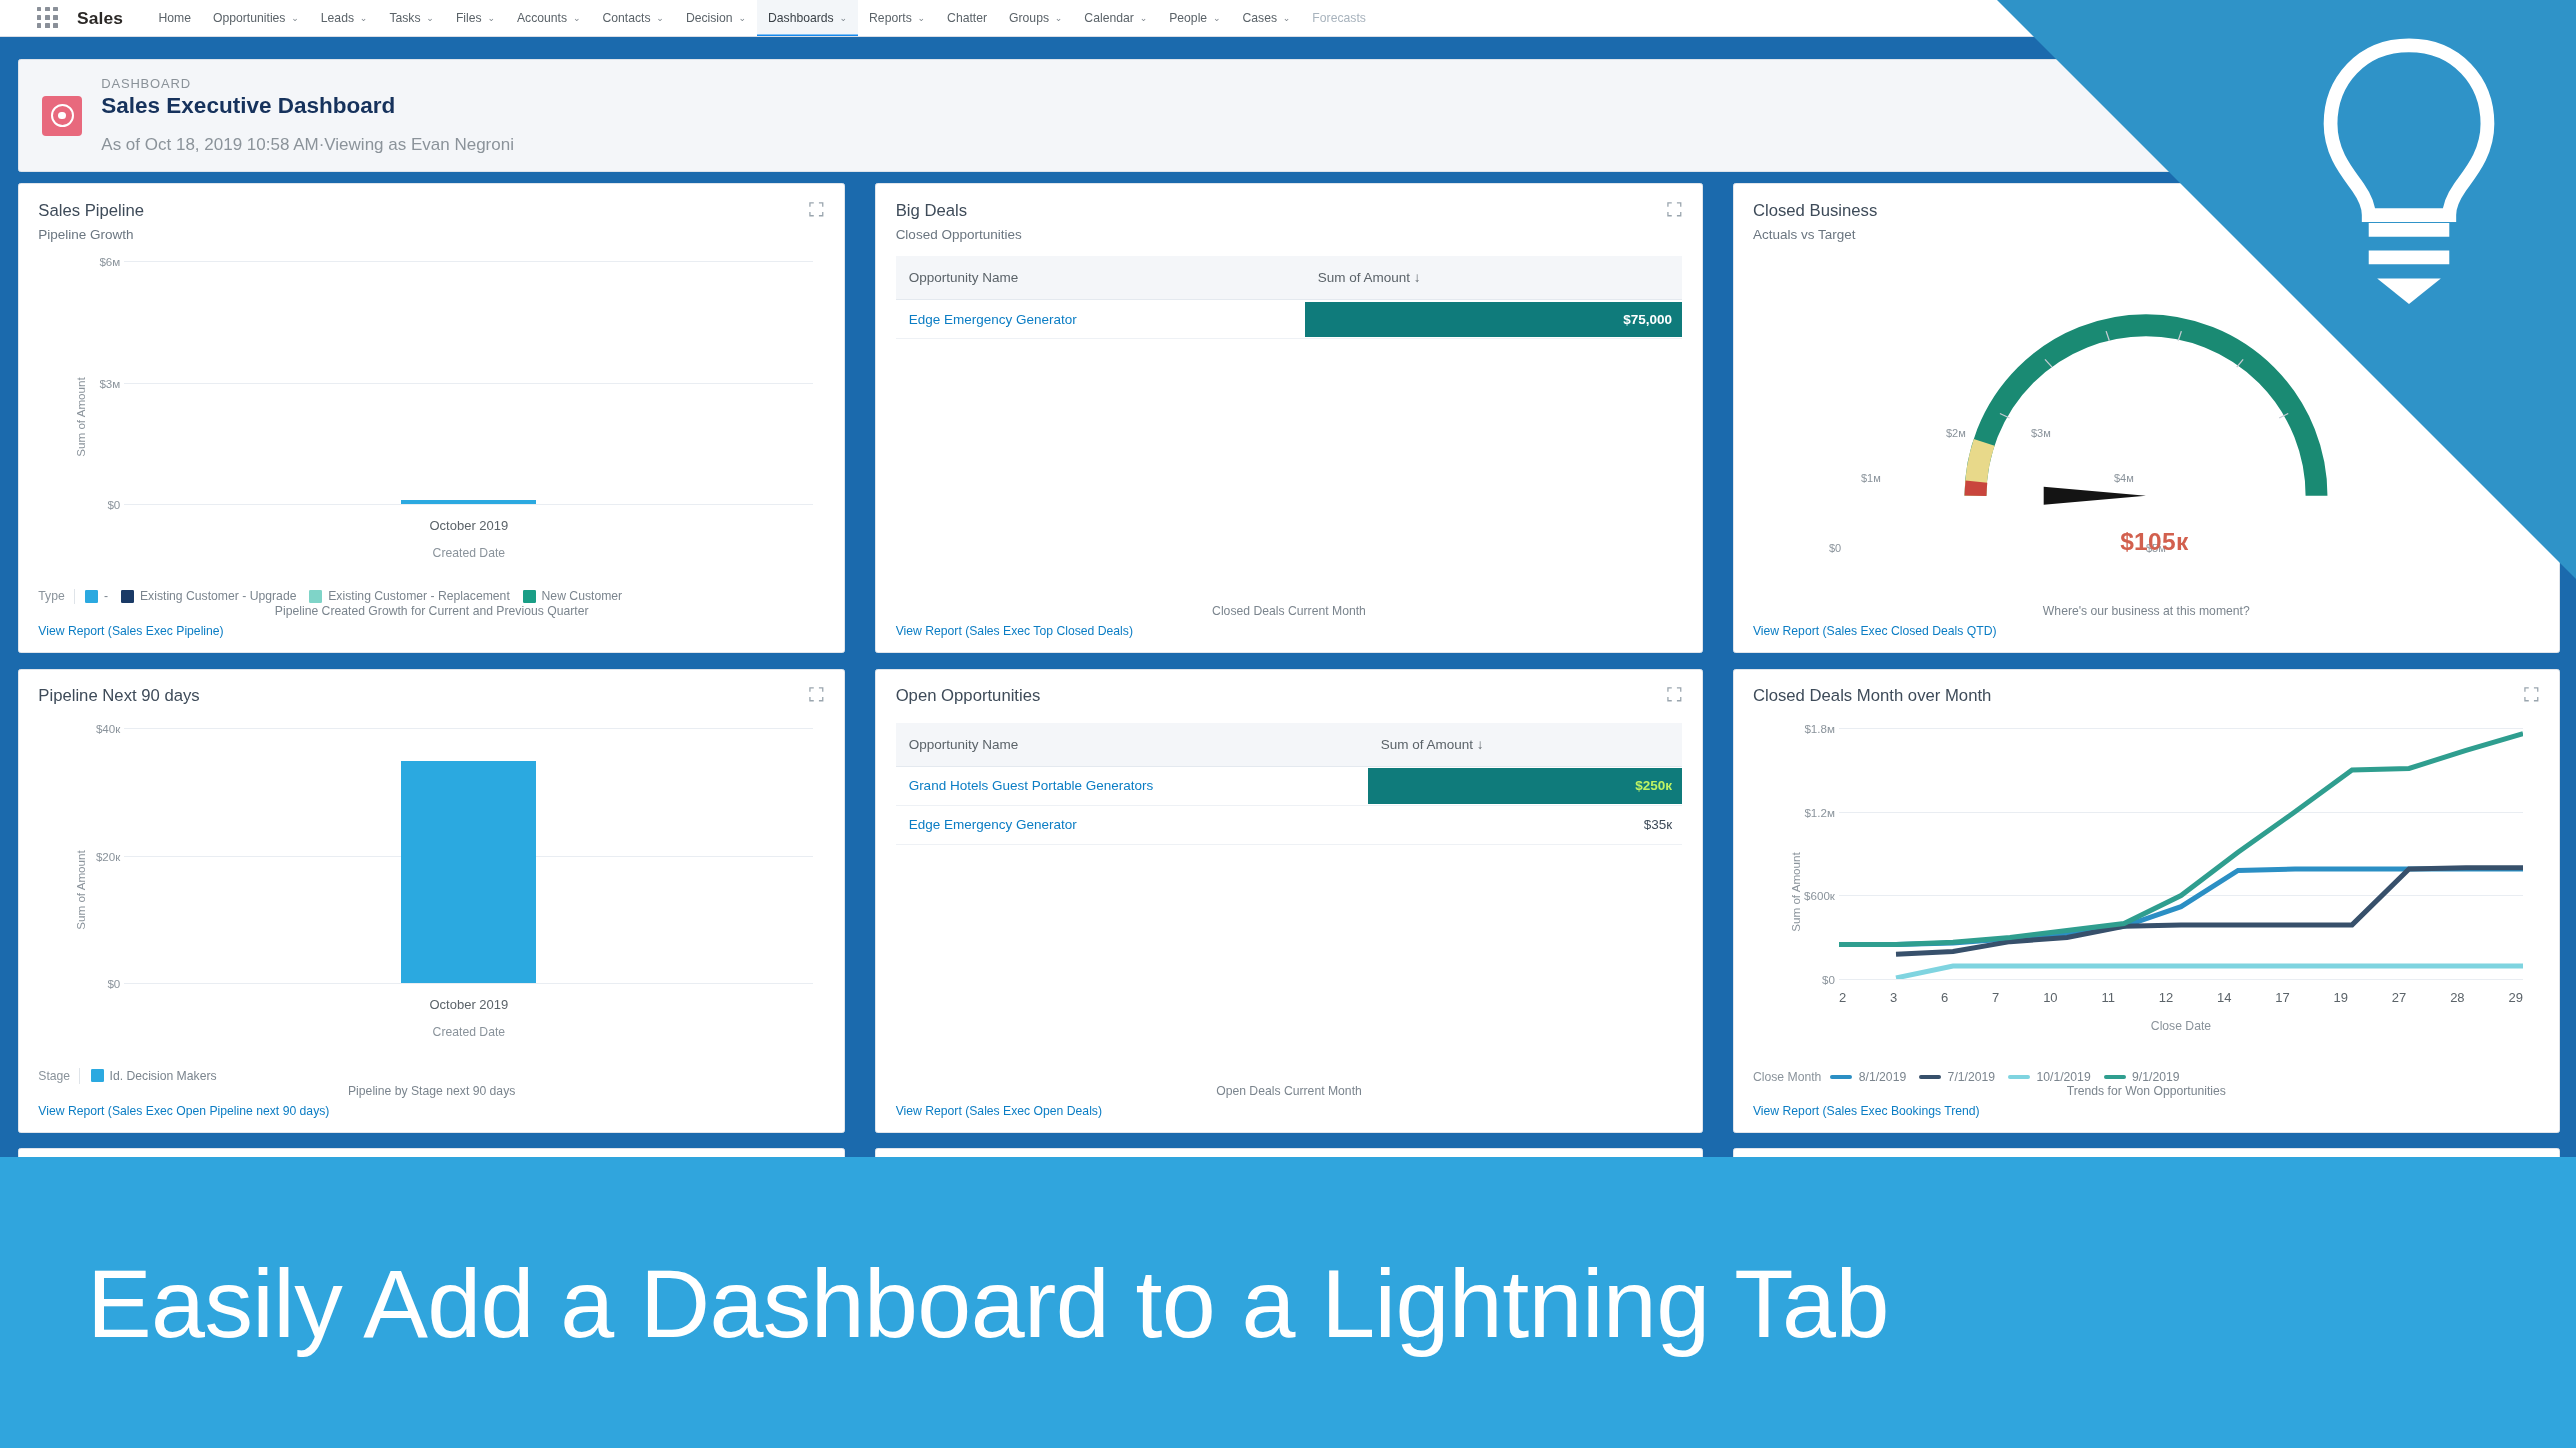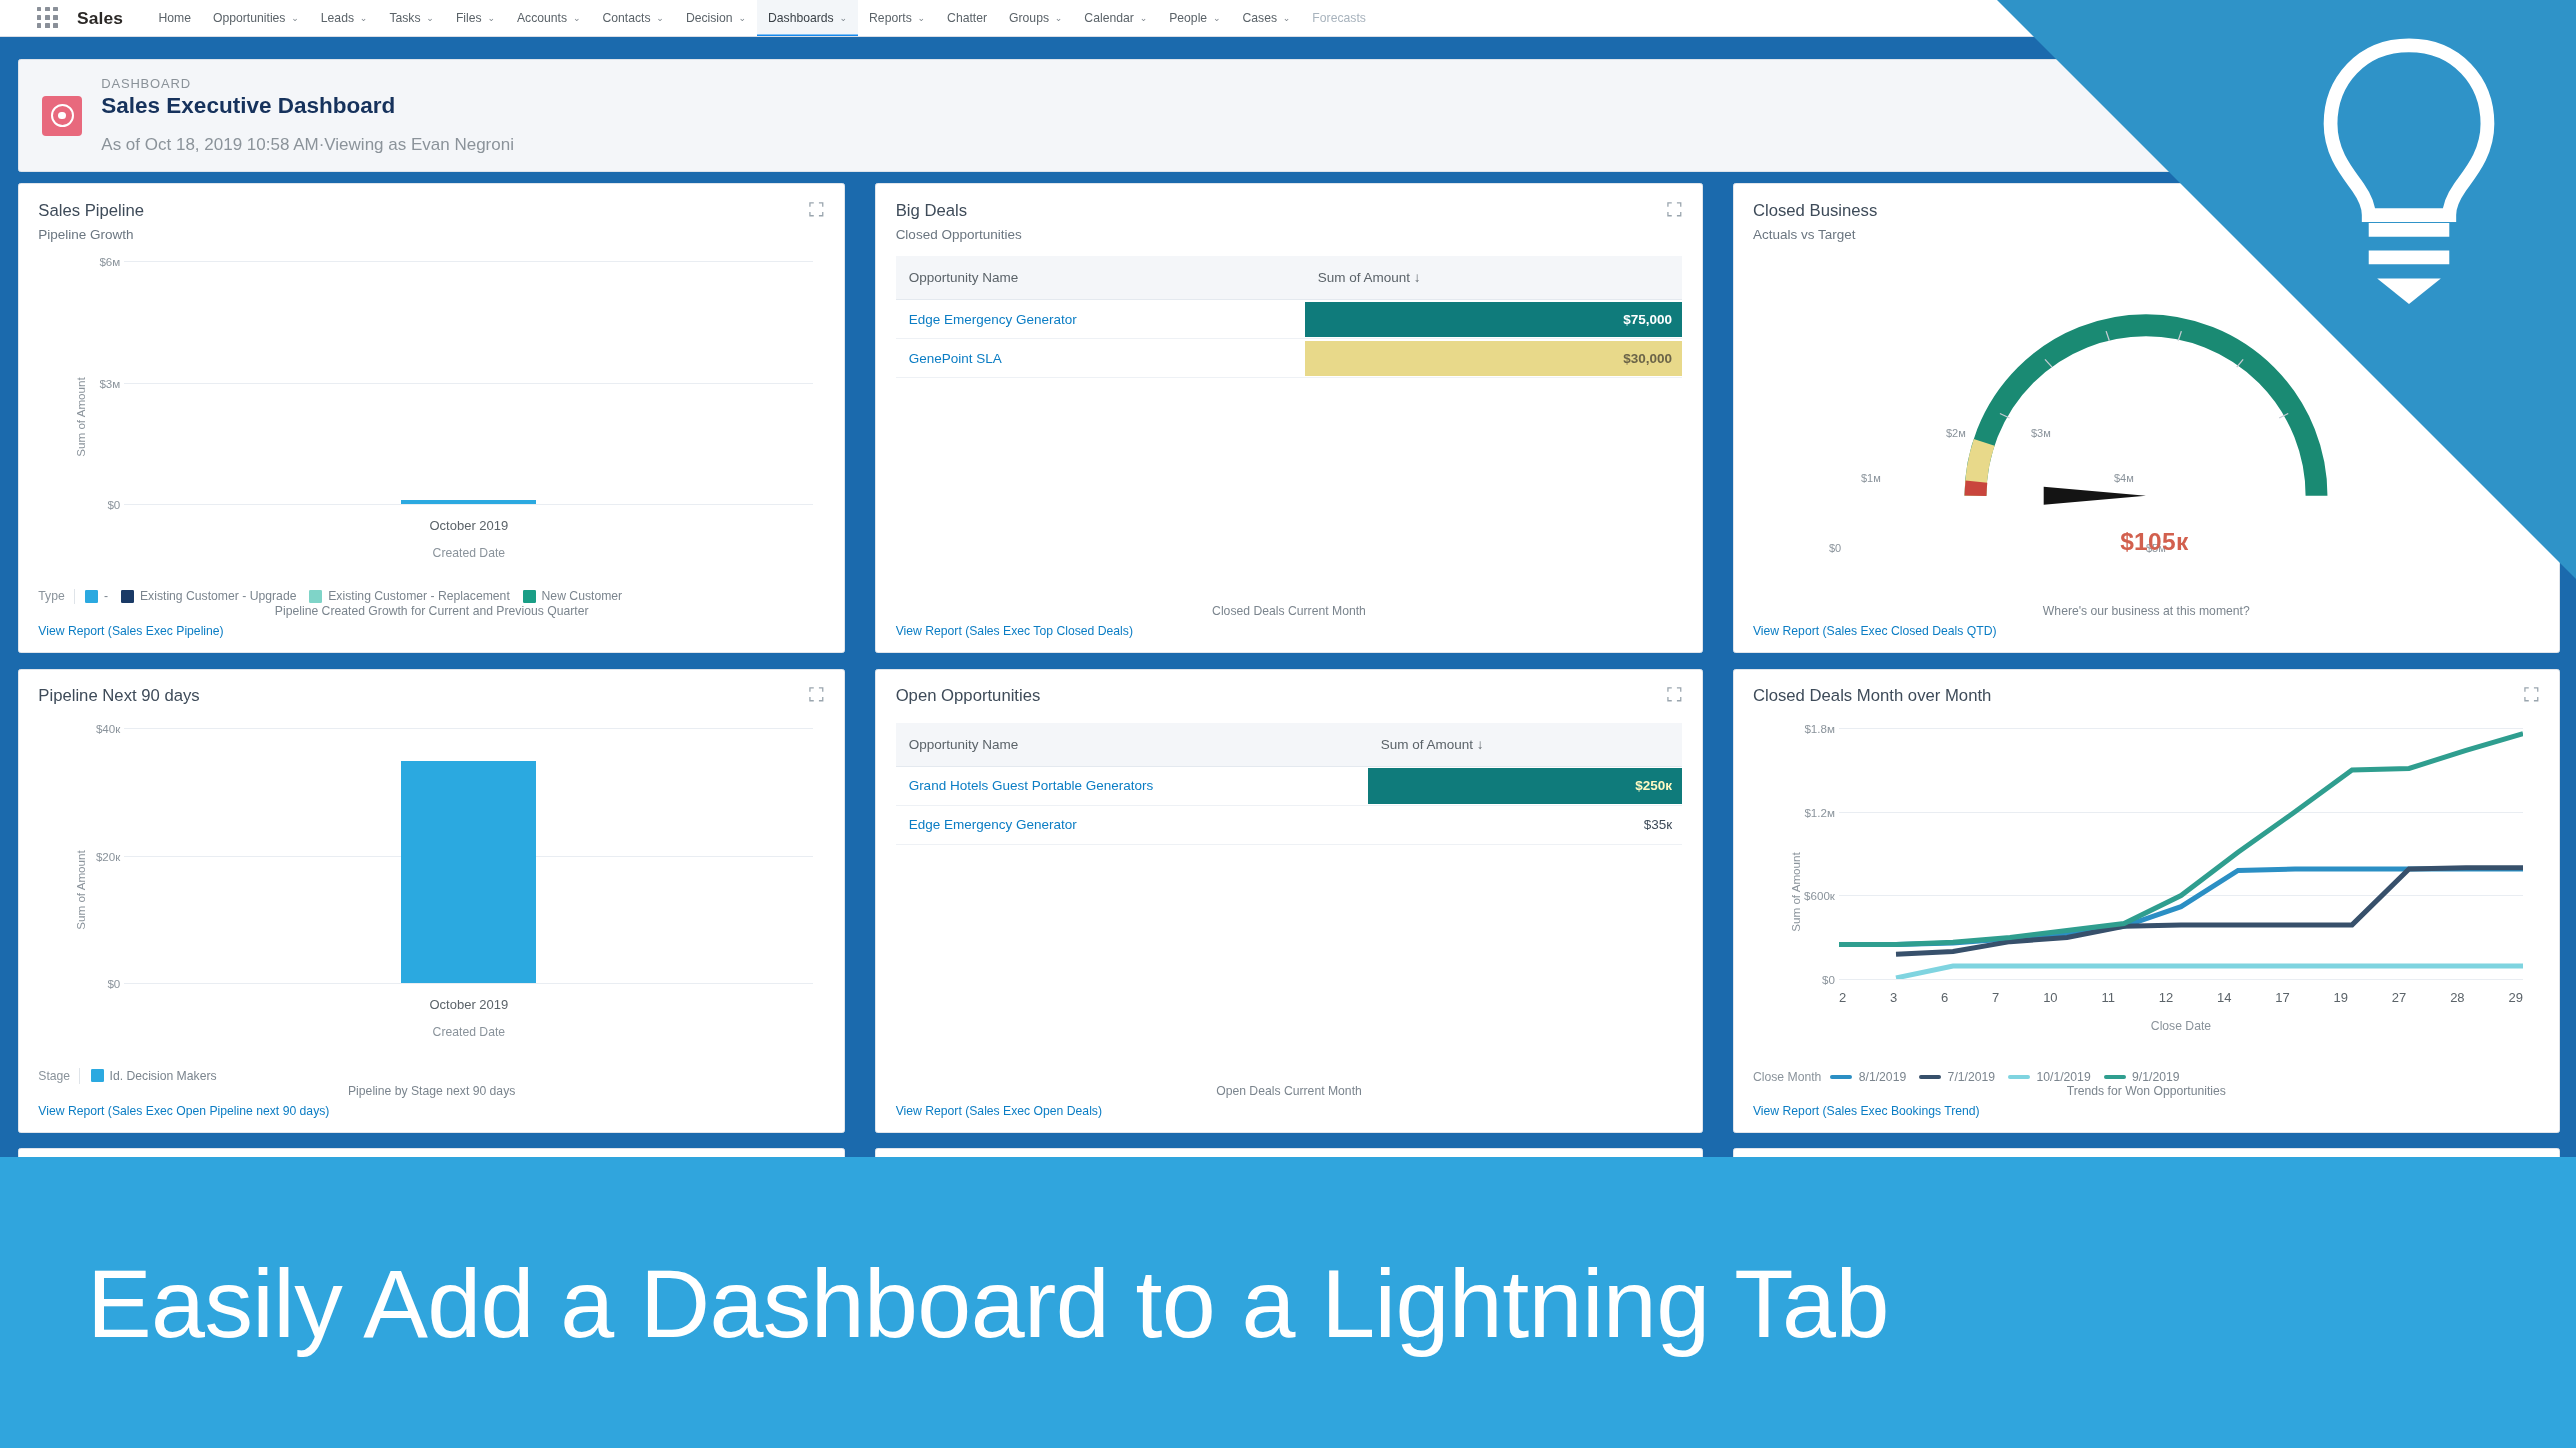--- a/index.html
+++ b/index.html
@@ -324,26 +324,20 @@
             <th style="width:48%">Sum of Amount  ↓</th>
           </tr>
         </thead>
         <tbody>
           <tr>
             <td class="name">Edge Emergency Generator</td>
             <td class="amt">
               <div class="amtfill" style="width:100%;background:#0f7b7b;color:#fff;font-weight:bold;">$75,000</div>
             </td>
           </tr>
-          <tr>
-            <td class="name">GenePoint SLA</td>
-            <td class="amt">
-              <div class="amtfill" style="width:100%;background:#e8d98a;color:#6b6448;font-weight:bold;">$30,000</div>
-            </td>
-          </tr>
         </tbody>
       </table>
 
       <div class="card-footnote">Closed Deals Current Month</div>
       <div class="card-link">View Report (Sales Exec Top Closed Deals)</div>
     </div>
 
     <div class="card c3 tall">
       <div class="expand">
         <svg width="16.7" height="16.7" viewBox="0 0 26 26" fill="none" stroke="#9aa5ae" stroke-width="2">
@@ -439,21 +433,21 @@
         <thead>
           <tr>
             <th style="width:60%">Opportunity Name</th>
             <th style="width:40%">Sum of Amount  ↓</th>
           </tr>
         </thead>
         <tbody>
           <tr>
             <td class="name">Grand Hotels Guest Portable Generators</td>
             <td class="amt">
-              <div class="amtfill" style="width:100%;background:#0f7b7b;color:#fef9c3;font-weight:bold;">$250к</div>
+              <div class="amtfill" style="width:100%;background:#0f7b7b;color:#bef264;font-weight:bold;">$250к</div>
             </td>
           </tr>
           <tr>
             <td class="name">Edge Emergency Generator</td>
             <td class="amt">
               <div class="amtplain">$35к</div>
             </td>
           </tr>
         </tbody>
       </table>

